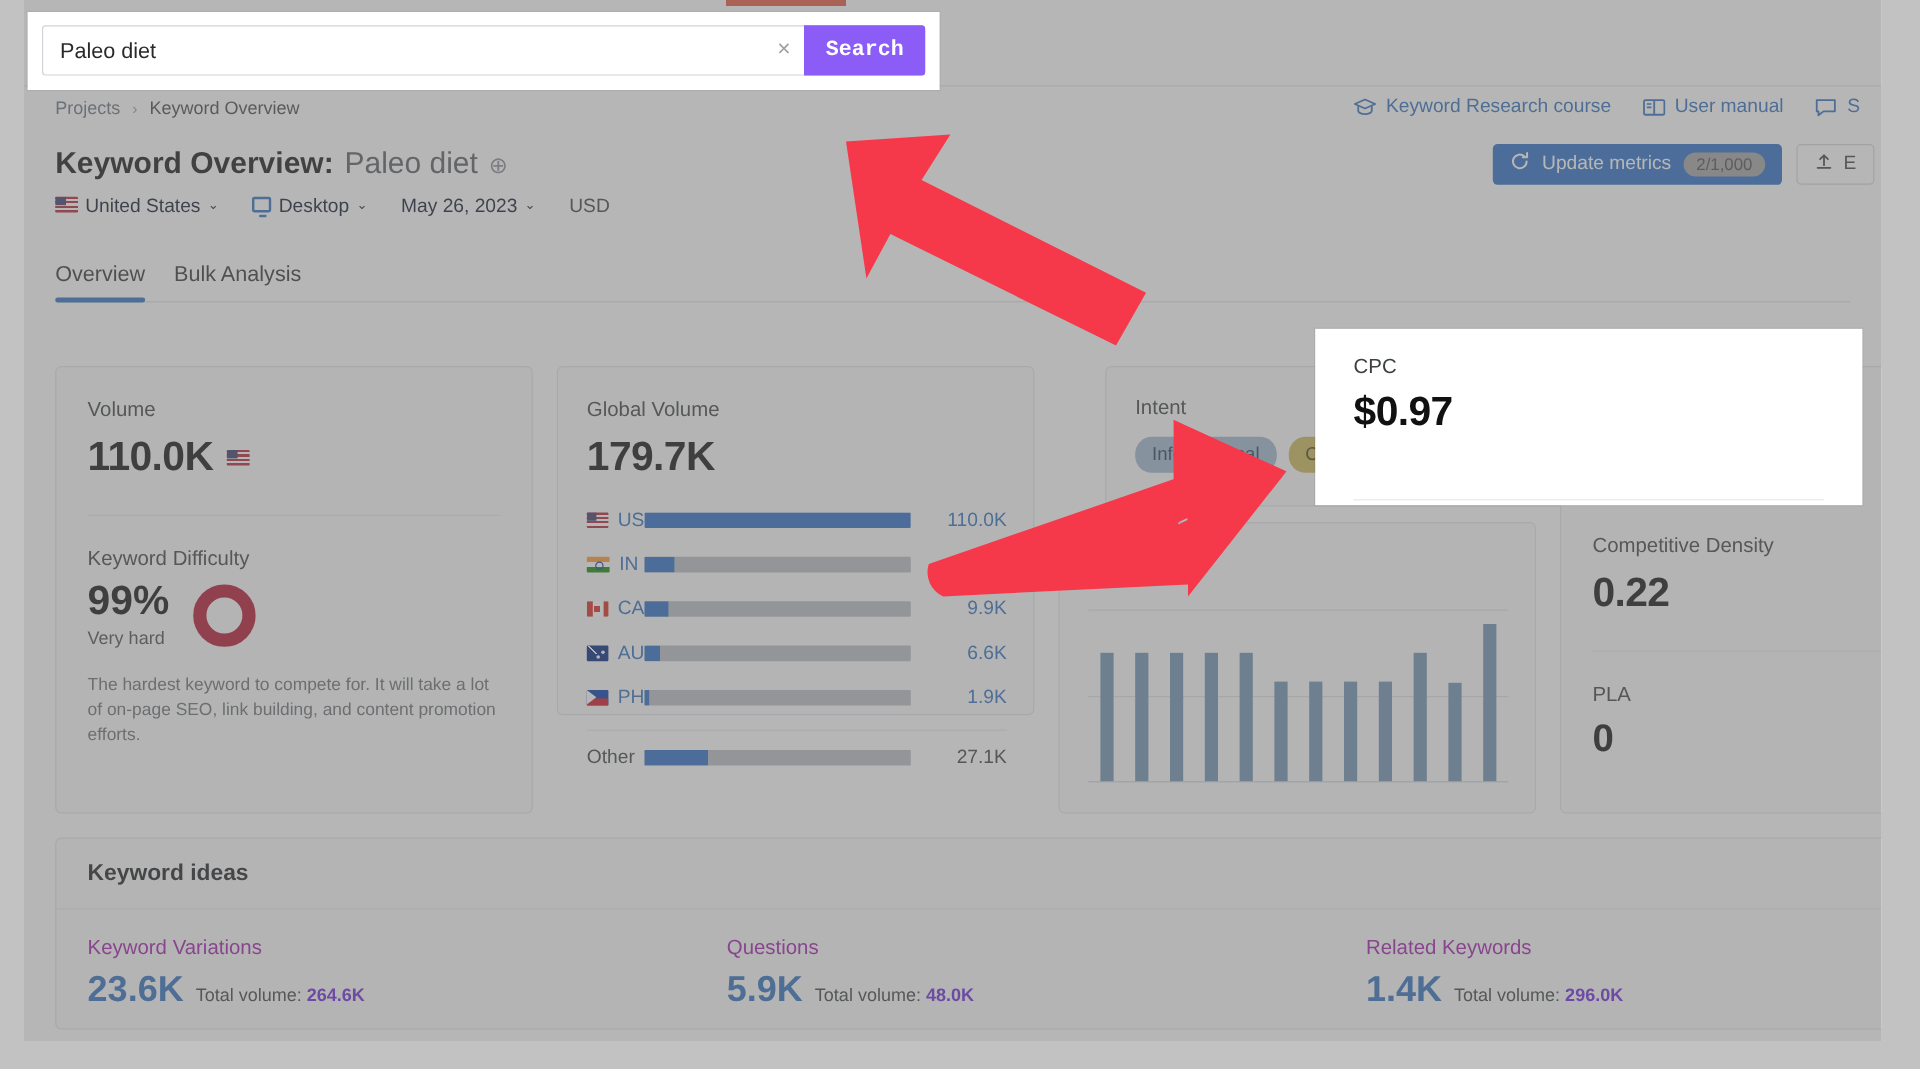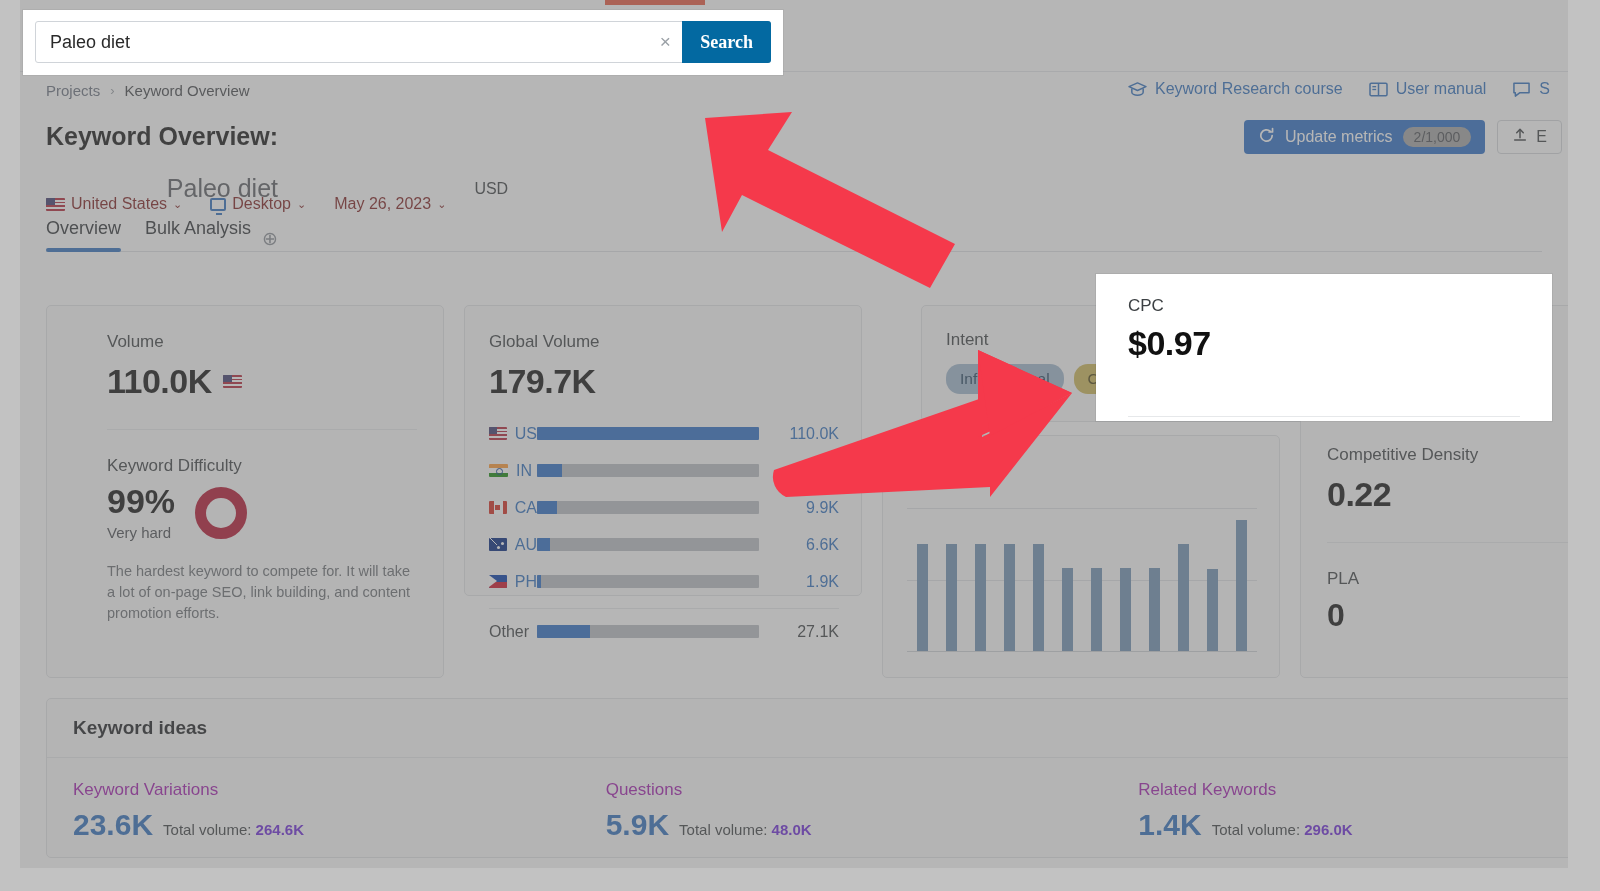--- a/index.html
+++ b/index.html
@@ -76,61 +76,61 @@
   .search-clear {
     width: 34px; height: 100%;
     display: flex; align-items: center; justify-content: center;
     color: #9aa0a6; font-size: 19px; cursor: pointer;
     user-select: none;
   }
   .search-btn {
     height: 42px;
     margin: -1px -1px -1px 0;
     padding: 0 18px;
-    background: #0369a1;
+    background: #8b5cf6;
     color: #fff;
     border: none;
     border-radius: 0 3px 3px 0;
     font-size: 18px; font-weight: bold;
     cursor: pointer;
-    font-family: Liberation Serif, serif;
+    font-family: Liberation Mono, monospace;
   }
 
   
   .breadcrumb {
     position: absolute; left: 26px; top: 82px;
     font-size: 15px; color: #6b7280;
     display: flex; align-items: center; gap: 10px;
   }
   .breadcrumb .crumb-link { color: #6b7280; cursor: pointer; }
   .breadcrumb .sep { color: #9aa0a6; font-size: 13px; }
   .breadcrumb .crumb-cur { color: #44474b; }
 
   
   .page-title {
     position: absolute; left: 26px; top: 122px;
     font-size: 25px; color: #151515;
-    display: flex; align-items: flex-end; gap: 23px; flex-direction: column;
+    display: flex; align-items: center; gap: 9px;
   }
   .page-title .strong { font-weight: bold; }
   .page-title .kw { color: #5a5d62; font-weight: normal; }
   .plus-ico {
     font-size: 19px; color: #8a8f96; cursor: pointer;
     position: relative; top: 1px;
   }
 
   
   .filters {
     position: absolute; left: 26px; top: 164px;
     display: flex; align-items: center; gap: 28px;
     font-size: 16px;
   }
   .filter {
-    display: flex; align-items: center; gap: 6px;
-    color: #7f1d1d; cursor: pointer; margin-top: 31px;
+    display: flex; gap: 6px;
+    color: #0f172a; cursor: pointer;
   }
   .filter .caret { font-size: 11px; }
   .usd { color: #3c4043; font-size: 16px; }
 
   .flag {
     width: 19px; height: 13px; border-radius: 1px;
     display: inline-block; position: relative; overflow: hidden;
     background: #cfd3d8;
   }
   .flag-us { background: linear-gradient(#b22234 0 14%,#fff 14% 28%,#b22234 28% 42%,#fff 42% 56%,#b22234 56% 70%,#fff 70% 85%,#b22234 85% 100%); }
@@ -215,21 +215,21 @@
   .card {
     position: absolute;
     background: #fbfbfb;
     border: 1px solid #e2e4e7;
     border-radius: 5px;
   }
   .card-label { font-size: 17px; color: #3c4043; }
   .card-big   { font-size: 34px; font-weight: bold; color: #111; letter-spacing:-0.5px; }
 
   
-  #card-volume { left: 26px; top: 305px; width: 398px; height: 373px; padding-left: 34px; }
+  #card-volume { left: 26px; top: 305px; width: 398px; height: 373px; }
   .vol-inner { padding: 26px 26px 0 26px; }
   .vol-value { display:flex; align-items:center; gap:11px; margin-top: 10px; }
   .hr { height:1px; background:#e6e8ea; margin: 28px 0 0 0; }
 
   .kd-wrap { padding: 26px 26px 0 26px; }
   .kd-row { display:flex; align-items:center; gap:20px; margin-top: 8px; }
   .kd-num { font-size:34px; font-weight:bold; color:#111; line-height:1; }
   .kd-sub { font-size:15px; color:#4a4d52; margin-top:6px; }
   .kd-donut {
     width:52px; height:52px; border-radius:50%;

